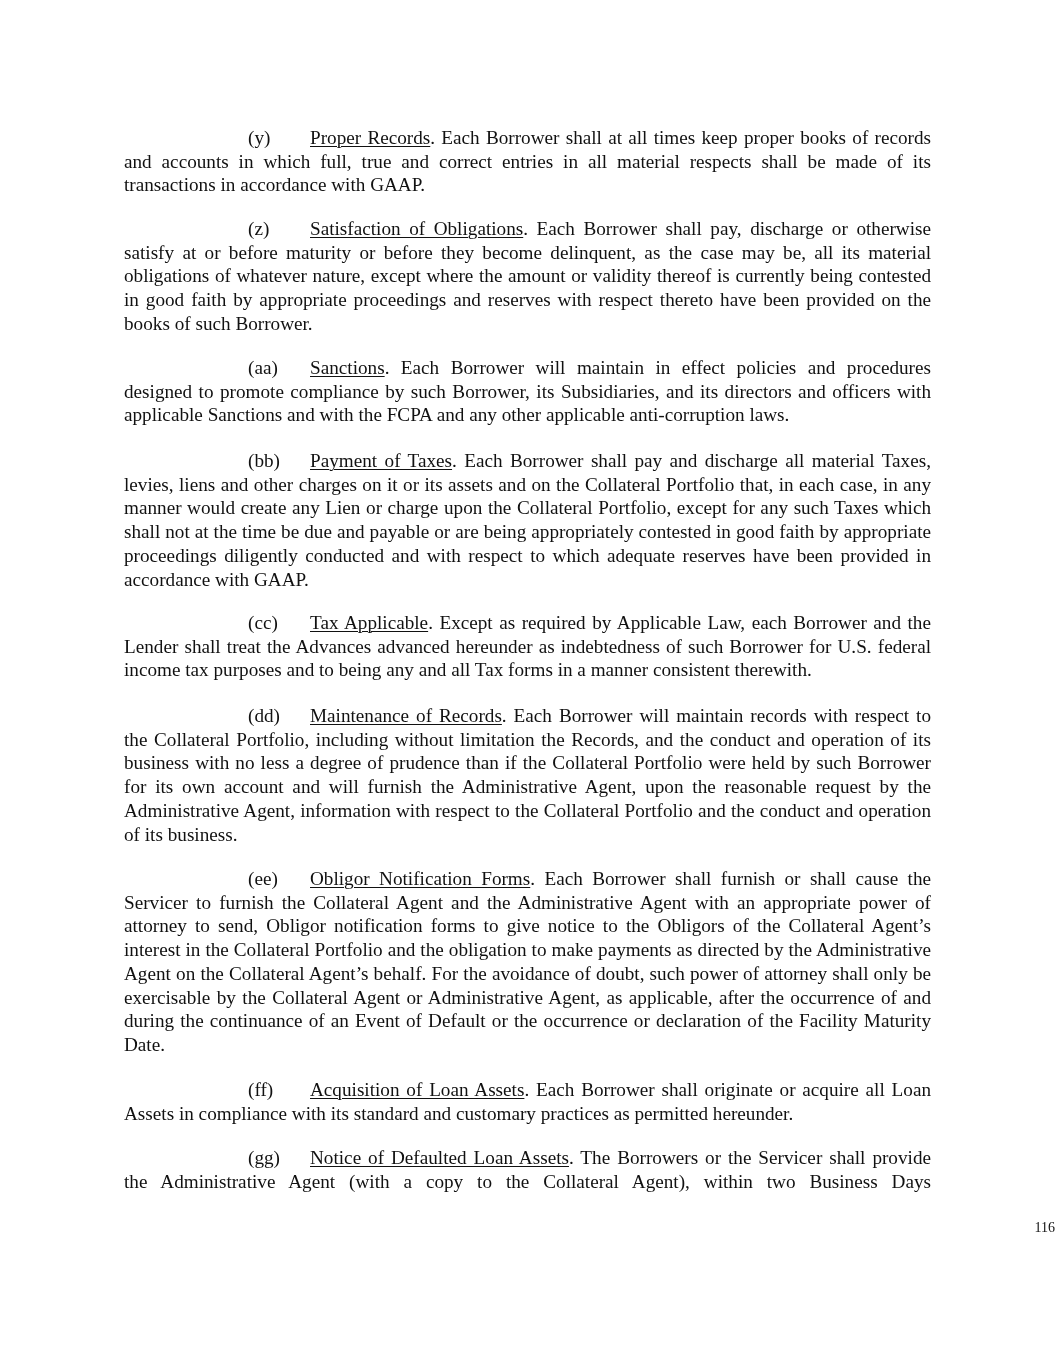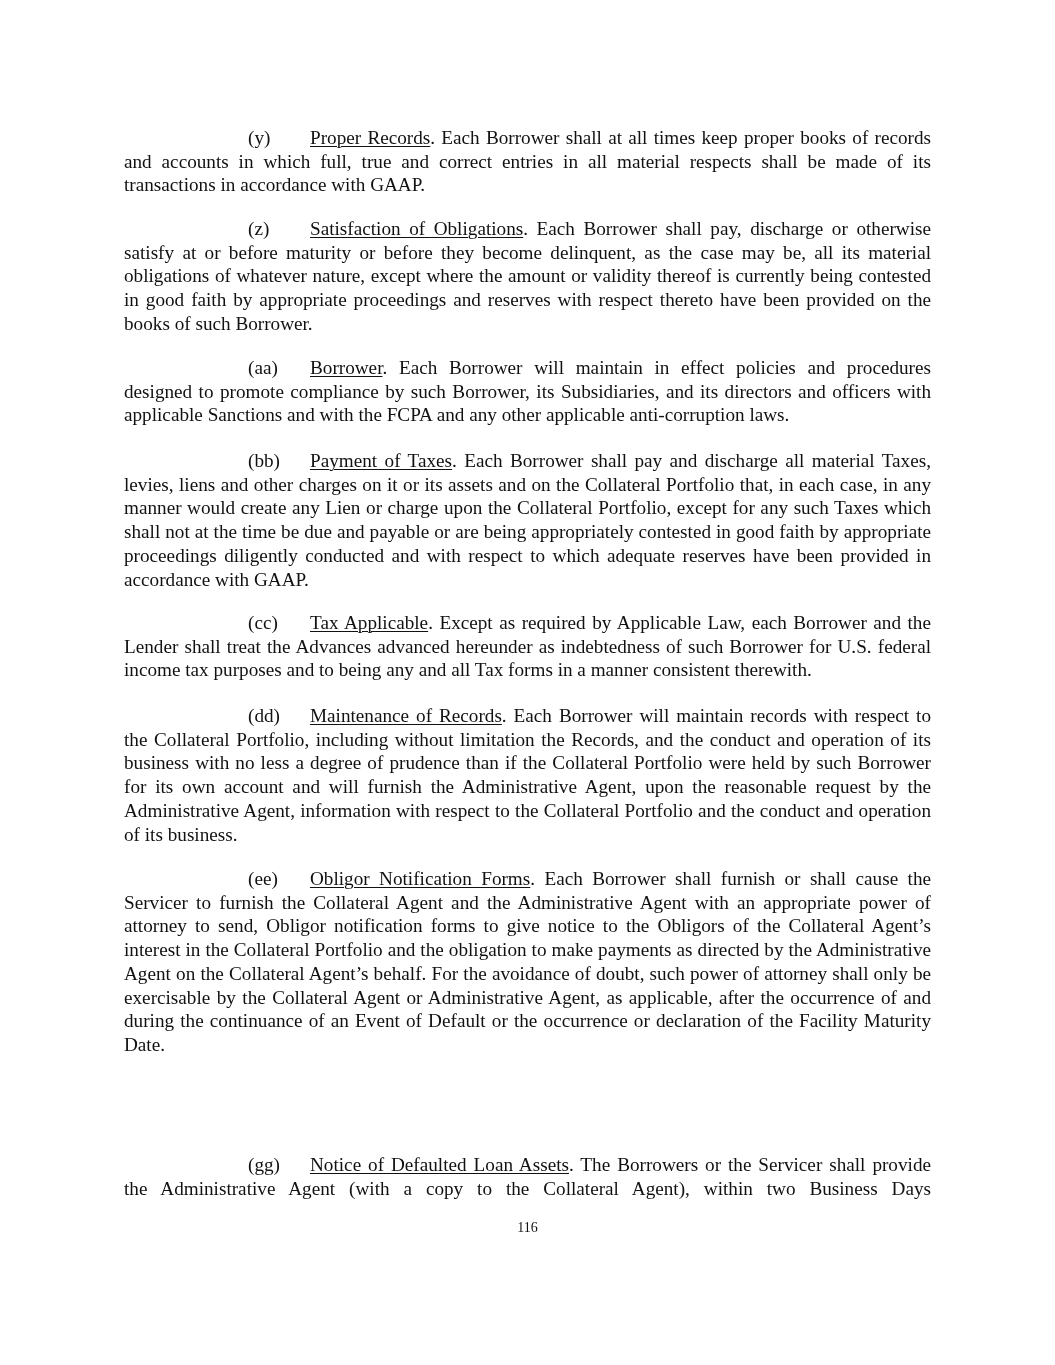--- a/index.html
+++ b/index.html
@@ -22,43 +22,44 @@
   .para .num {
     display: inline-block;
     margin-left: 124px;
     width: 62px;
   }
   .para .heading { text-decoration: underline; text-decoration-thickness: 1px; text-underline-offset: 2px; }
   .page-number {
     position: absolute;
     left: 0; width: 1055px;
     top: 1220px;
-    text-align: center;
+    text-align: right;
     font-family: "Liberation Serif", "DejaVu Serif", serif;
     font-size: 14px;
     color: #111111;
   }
 </style>
 </head>
 <body>
 
 <div class="page">
 
   <p class="para" style="top:126px;"><span class="num">(y)</span><span class="heading">Proper Records</span><span>.  Each Borrower shall at all times keep proper books of records and accounts in which full, true and correct entries in all material respects shall be made of its transactions in accordance with GAAP.</span></p>
 
   <p class="para" style="top:217px;"><span class="num">(z)</span><span class="heading">Satisfaction of Obligations</span><span>.  Each Borrower shall pay, discharge or otherwise satisfy at or before maturity or before they become delinquent, as the case may be, all its material obligations of whatever nature, except where the amount or validity thereof is currently being contested in good faith by appropriate proceedings and reserves with respect thereto have been provided on the books of such Borrower.</span></p>
 
-  <p class="para" style="top:356px;"><span class="num">(aa)</span><span class="heading">Borrower</span><span>.  Each Borrower will maintain in effect policies and procedures designed to promote compliance by such Borrower, its Subsidiaries, and its directors and officers with applicable Sanctions and with the FCPA and any other applicable anti-corruption laws.</span></p>
+  <p class="para" style="top:356px;"><span class="num">(aa)</span><span class="heading">Sanctions</span><span>.  Each Borrower will maintain in effect policies and procedures designed to promote compliance by such Borrower, its Subsidiaries, and its directors and officers with applicable Sanctions and with the FCPA and any other applicable anti-corruption laws.</span></p>
 
   <p class="para" style="top:449px;"><span class="num">(bb)</span><span class="heading">Payment of Taxes</span><span>.  Each Borrower shall pay and discharge all material Taxes, levies, liens and other charges on it or its assets and on the Collateral Portfolio that, in each case, in any manner would create any Lien or charge upon the Collateral Portfolio, except for any such Taxes which shall not at the time be due and payable or are being appropriately contested in good faith by appropriate proceedings diligently conducted and with respect to which adequate reserves have been provided in accordance with GAAP.</span></p>
 
   <p class="para" style="top:611px;"><span class="num">(cc)</span><span class="heading">Tax Applicable</span><span>.  Except as required by Applicable Law, each Borrower and the Lender shall treat the Advances advanced hereunder as indebtedness of such Borrower for U.S. federal income tax purposes and to being any and all Tax forms in a manner consistent therewith.</span></p>
 
   <p class="para" style="top:704px;"><span class="num">(dd)</span><span class="heading">Maintenance of Records</span><span>.  Each Borrower will maintain records with respect to the Collateral Portfolio, including without limitation the Records, and the conduct and operation of its business with no less a degree of prudence than if the Collateral Portfolio were held by such Borrower for its own account and will furnish the Administrative Agent, upon the reasonable request by the Administrative Agent, information with respect to the Collateral Portfolio and the conduct and operation of its business.</span></p>
 
   <p class="para" style="top:867px;"><span class="num">(ee)</span><span class="heading">Obligor Notification Forms</span><span>.  Each Borrower shall furnish or shall cause the Servicer to furnish the Collateral Agent and the Administrative Agent with an appropriate power of attorney to send, Obligor notification forms to give notice to the Obligors of the Collateral Agent’s interest in the Collateral Portfolio and the obligation to make payments as directed by the Administrative Agent on the Collateral Agent’s behalf.  For the avoidance of doubt, such power of attorney shall only be exercisable by the Collateral Agent or Administrative Agent, as applicable, after the occurrence of and during the continuance of an Event of Default or the occurrence or declaration of the Facility Maturity Date.</span></p>
 
+  <p class="para" style="top:1078px;"><span class="num">(ff)</span><span class="heading">Acquisition of Loan Assets</span><span>.  Each Borrower shall originate or acquire all Loan Assets in compliance with its standard and customary practices as permitted hereunder.</span></p>
 
-  <p class="para" style="top:1146px; text-align-last: justify; margin-top: 7px;"><span class="num">(gg)</span><span class="heading">Notice of Defaulted Loan Assets</span><span>.  The Borrowers or the Servicer shall provide the Administrative Agent (with a copy to the Collateral Agent), within two Business Days</span></p>
+  <p class="para" style="top:1146px; text-align-last: justify;"><span class="num">(gg)</span><span class="heading">Notice of Defaulted Loan Assets</span><span>.  The Borrowers or the Servicer shall provide the Administrative Agent (with a copy to the Collateral Agent), within two Business Days</span></p>
 
   <div class="page-number">116</div>
 
 </div>
 
 </body></html>

